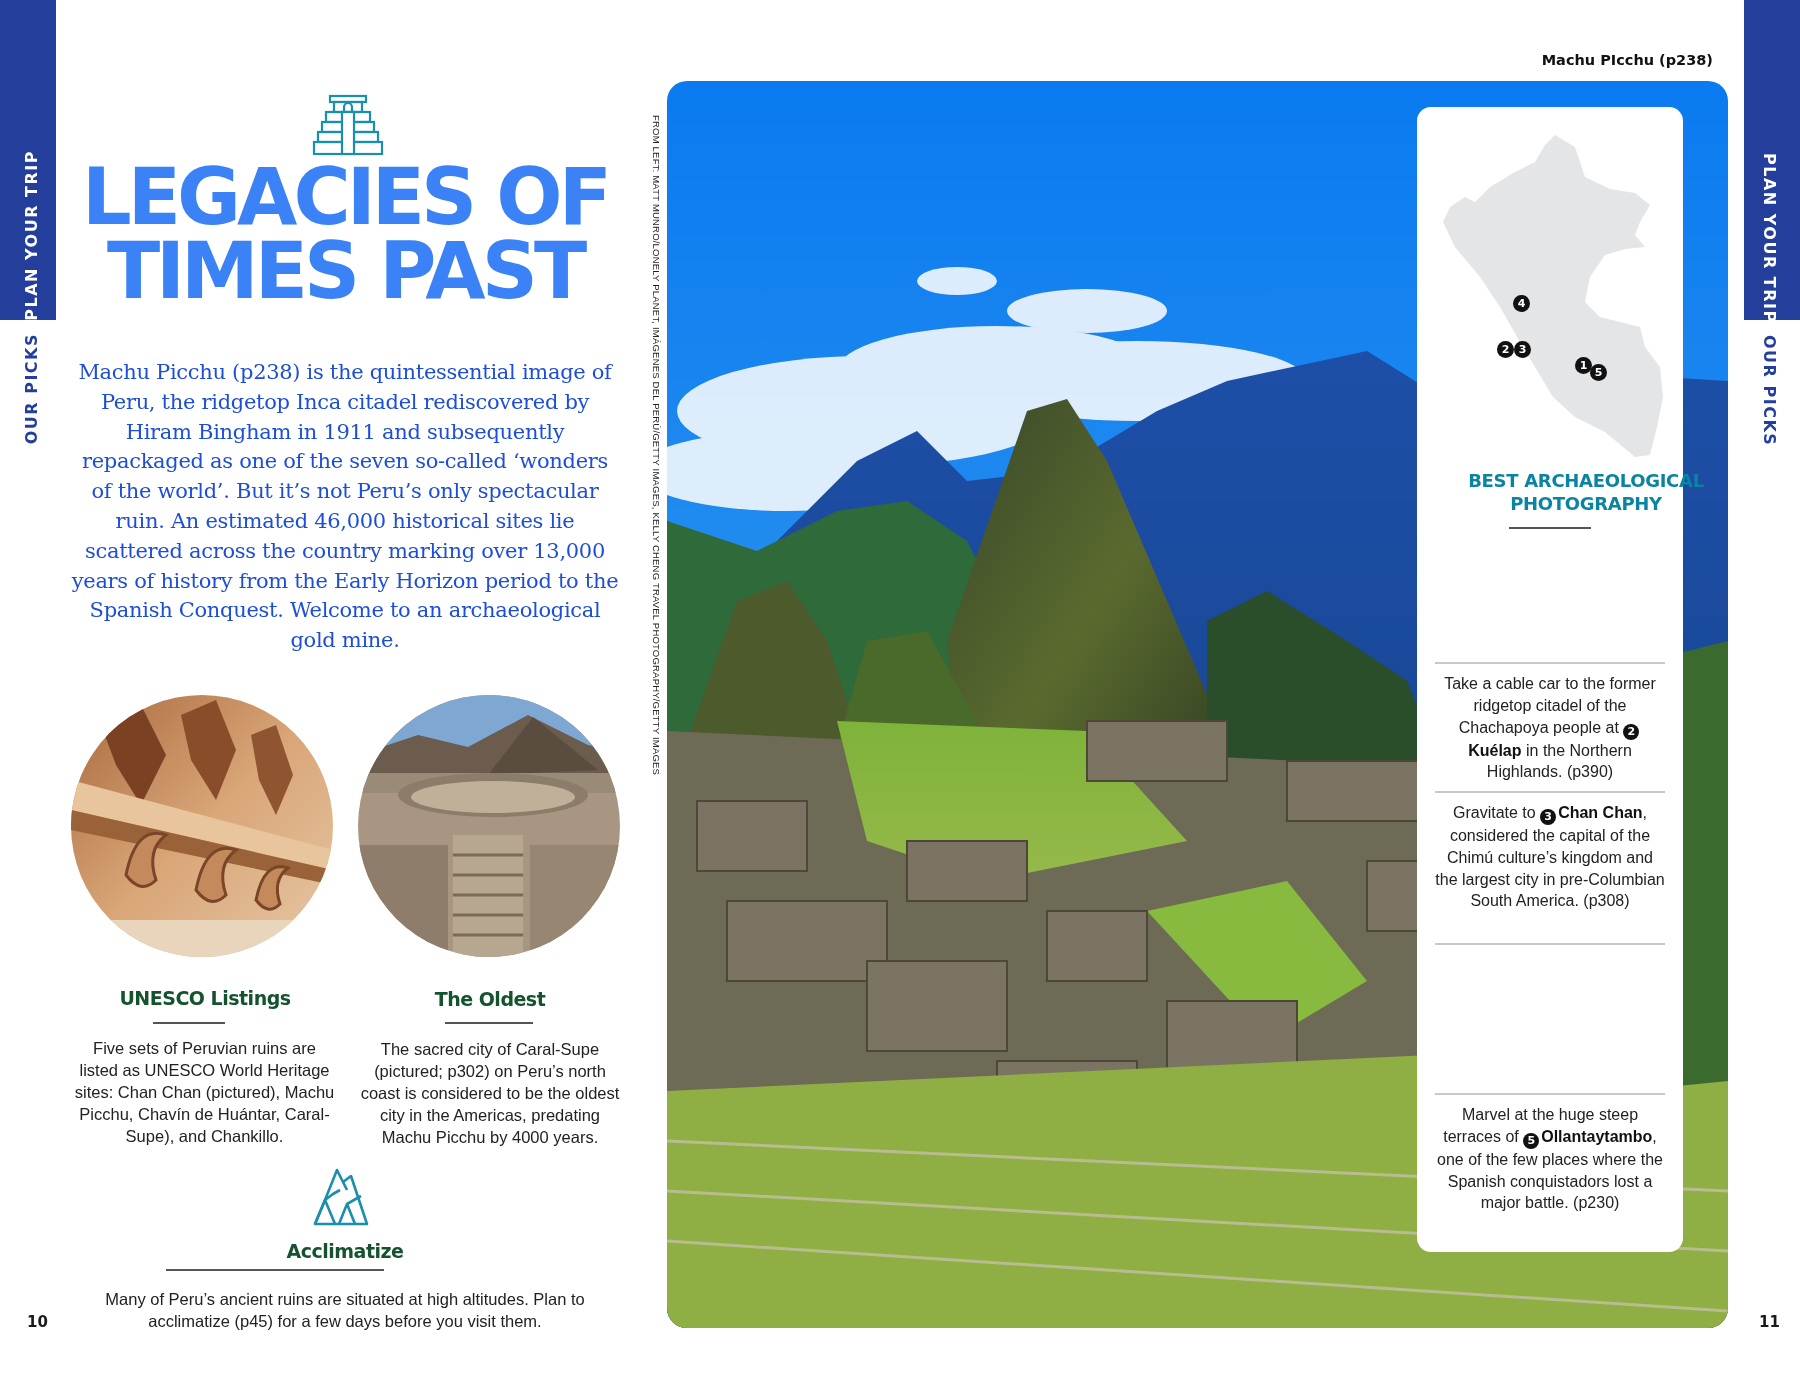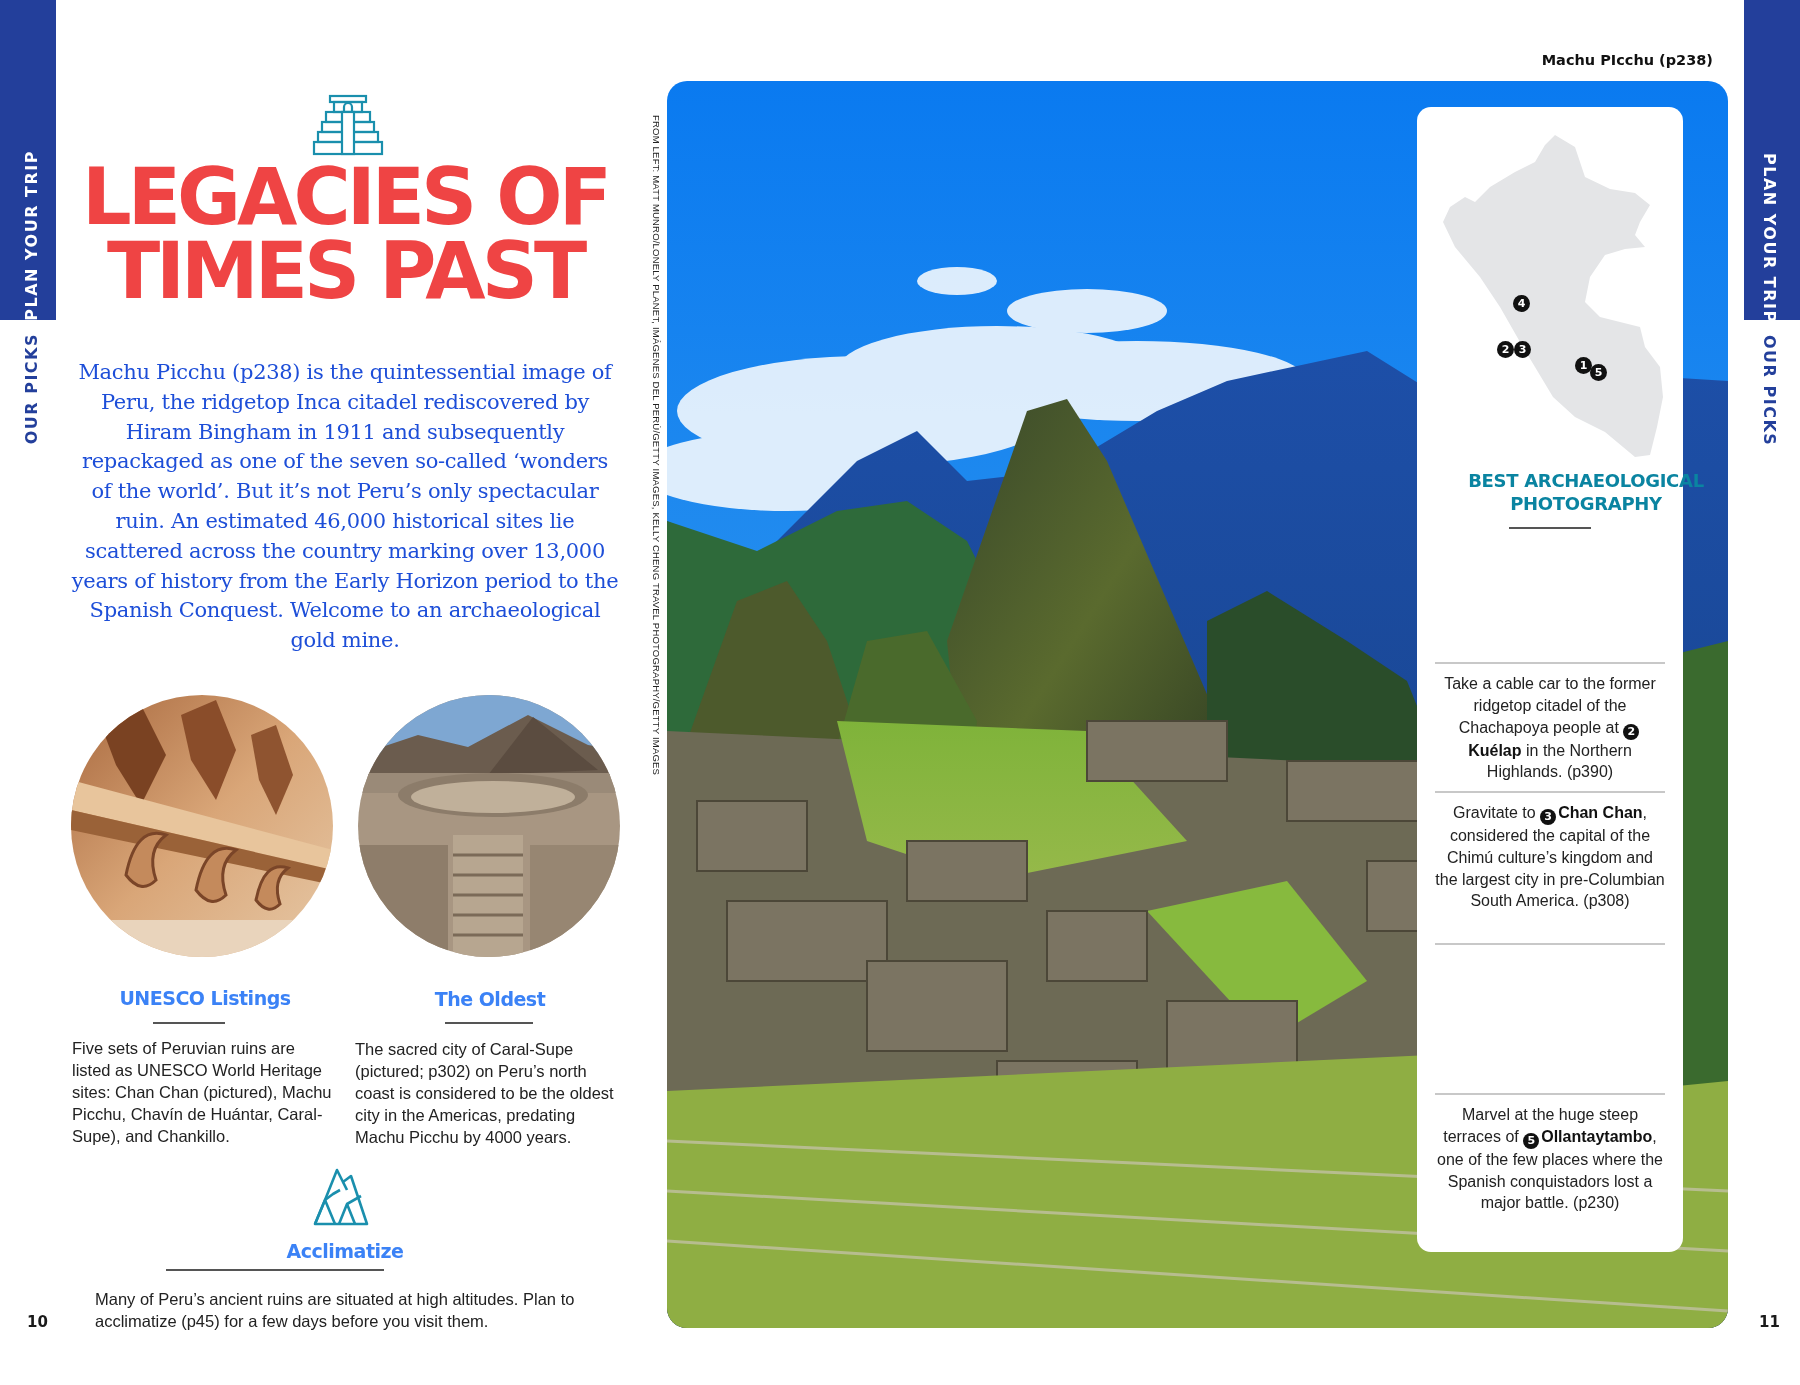--- a/index.html
+++ b/index.html
@@ -1,26 +1,26 @@
 <!DOCTYPE html>
 <html><head>
 <meta charset="utf-8">
 <style>
   html,body{margin:0;padding:0;}
   body{width:1800px;height:1385px;position:relative;background:#fff;overflow:hidden;font-family:"Liberation Sans",sans-serif;color:#1a1a1a;}
   .abs{position:absolute;}
   .sidebar-bar{position:absolute;top:0;width:56px;height:320px;background:#233f9b;}
   .vtext{position:absolute;writing-mode:vertical-rl;font-family:"DejaVu Sans",sans-serif;font-weight:bold;letter-spacing:1.5px;font-size:16px;white-space:nowrap;}
   .vtext.left{transform:rotate(180deg);}
-  .title{position:absolute;left:60px;width:570px;top:160px;text-align:center;font-family:"DejaVu Sans",sans-serif;font-weight:bold;color:#ef4444;font-size:78px;line-height:74px;letter-spacing:-4px;}
+  .title{position:absolute;left:60px;width:570px;top:160px;text-align:center;font-family:"DejaVu Sans",sans-serif;font-weight:bold;color:#3b82f6;font-size:78px;line-height:74px;letter-spacing:-4px;}
   .intro{position:absolute;left:70px;width:550px;top:358px;text-align:center;font-family:"DejaVu Serif",serif;font-size:21px;line-height:29.8px;color:#1d4ed8;letter-spacing:-0.3px;}
   .circle{position:absolute;width:262px;height:262px;border-radius:50%;overflow:hidden;}
-  .feat-h{position:absolute;text-align:center;font-family:"DejaVu Sans",sans-serif;font-weight:bold;color:#3b82f6;font-size:19px;letter-spacing:-0.5px;}
+  .feat-h{position:absolute;text-align:center;font-family:"DejaVu Sans",sans-serif;font-weight:bold;color:#14532d;font-size:19px;letter-spacing:-0.5px;}
   .rule{position:absolute;height:2px;background:#555;}
-  .feat-p{position:absolute;text-align:left;font-family:"Liberation Sans",sans-serif;font-size:16.5px;line-height:22px;color:#222;}
+  .feat-p{position:absolute;text-align:center;font-family:"Liberation Sans",sans-serif;font-size:16.5px;line-height:22px;color:#222;}
   .pageno{position:absolute;font-family:"DejaVu Sans",sans-serif;font-weight:bold;font-size:15px;}
   .credit{position:absolute;left:651px;top:115px;writing-mode:vertical-rl;font-family:"Liberation Sans",sans-serif;font-size:9.5px;letter-spacing:0.2px;color:#222;white-space:nowrap;}
   .photo{position:absolute;left:667px;top:81px;width:1061px;height:1247px;border-radius:20px;overflow:hidden;}
   .card{position:absolute;left:1417px;top:107px;width:266px;height:1145px;background:#fff;border-radius:14px;}
   .card-h{position:absolute;left:0;width:266px;top:362px;text-align:center;font-family:"DejaVu Sans",sans-serif;font-weight:bold;color:#0a84a1;font-size:18px;line-height:23px;letter-spacing:-0.3px;margin-left:36px;}
   .card-item{position:absolute;left:18px;width:230px;text-align:center;font-family:"Liberation Sans",sans-serif;font-size:16px;line-height:21.8px;color:#222;}
   .card-item b{font-weight:bold;color:#111;}
   .num{display:inline-block;width:16px;height:16px;border-radius:50%;background:#111;color:#fff;font-size:11px;line-height:16px;text-align:center;font-weight:bold;vertical-align:-2px;margin-right:2px;font-family:"DejaVu Sans",sans-serif;}
   .card-sep{position:absolute;left:18px;width:230px;height:2px;background:#c8c8c8;}
   .map-num{position:absolute;width:17px;height:17px;border-radius:50%;background:#111;color:#fff;font-size:11px;line-height:17px;text-align:center;font-weight:bold;font-family:"DejaVu Sans",sans-serif;}

